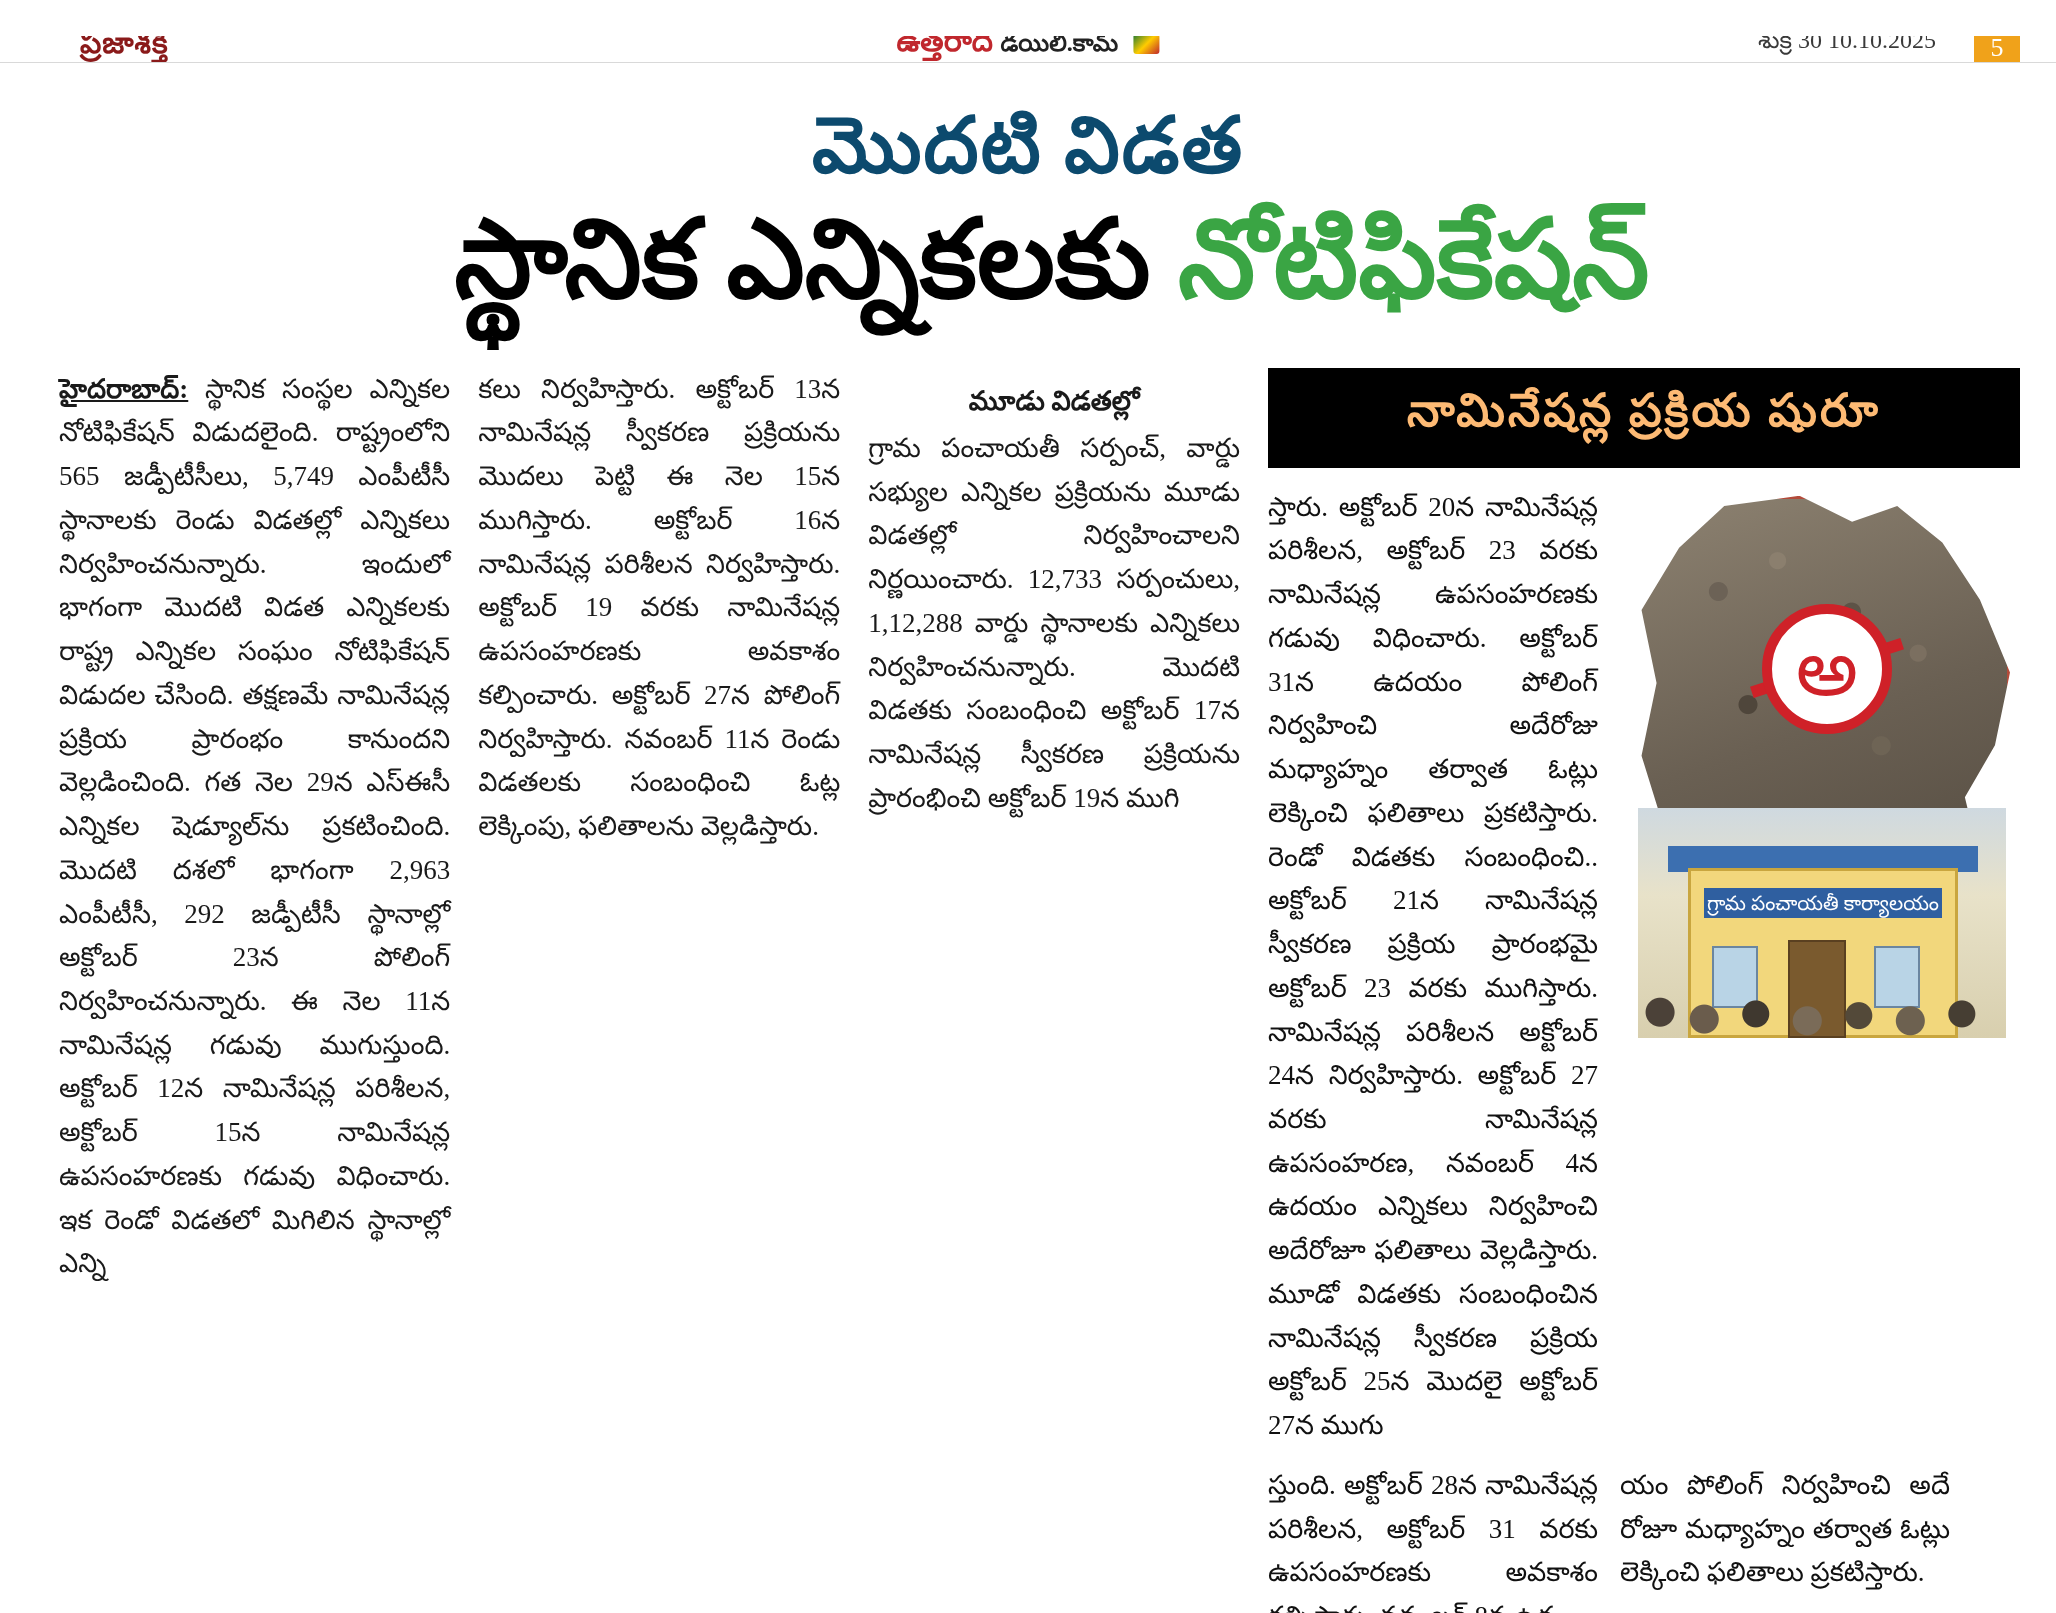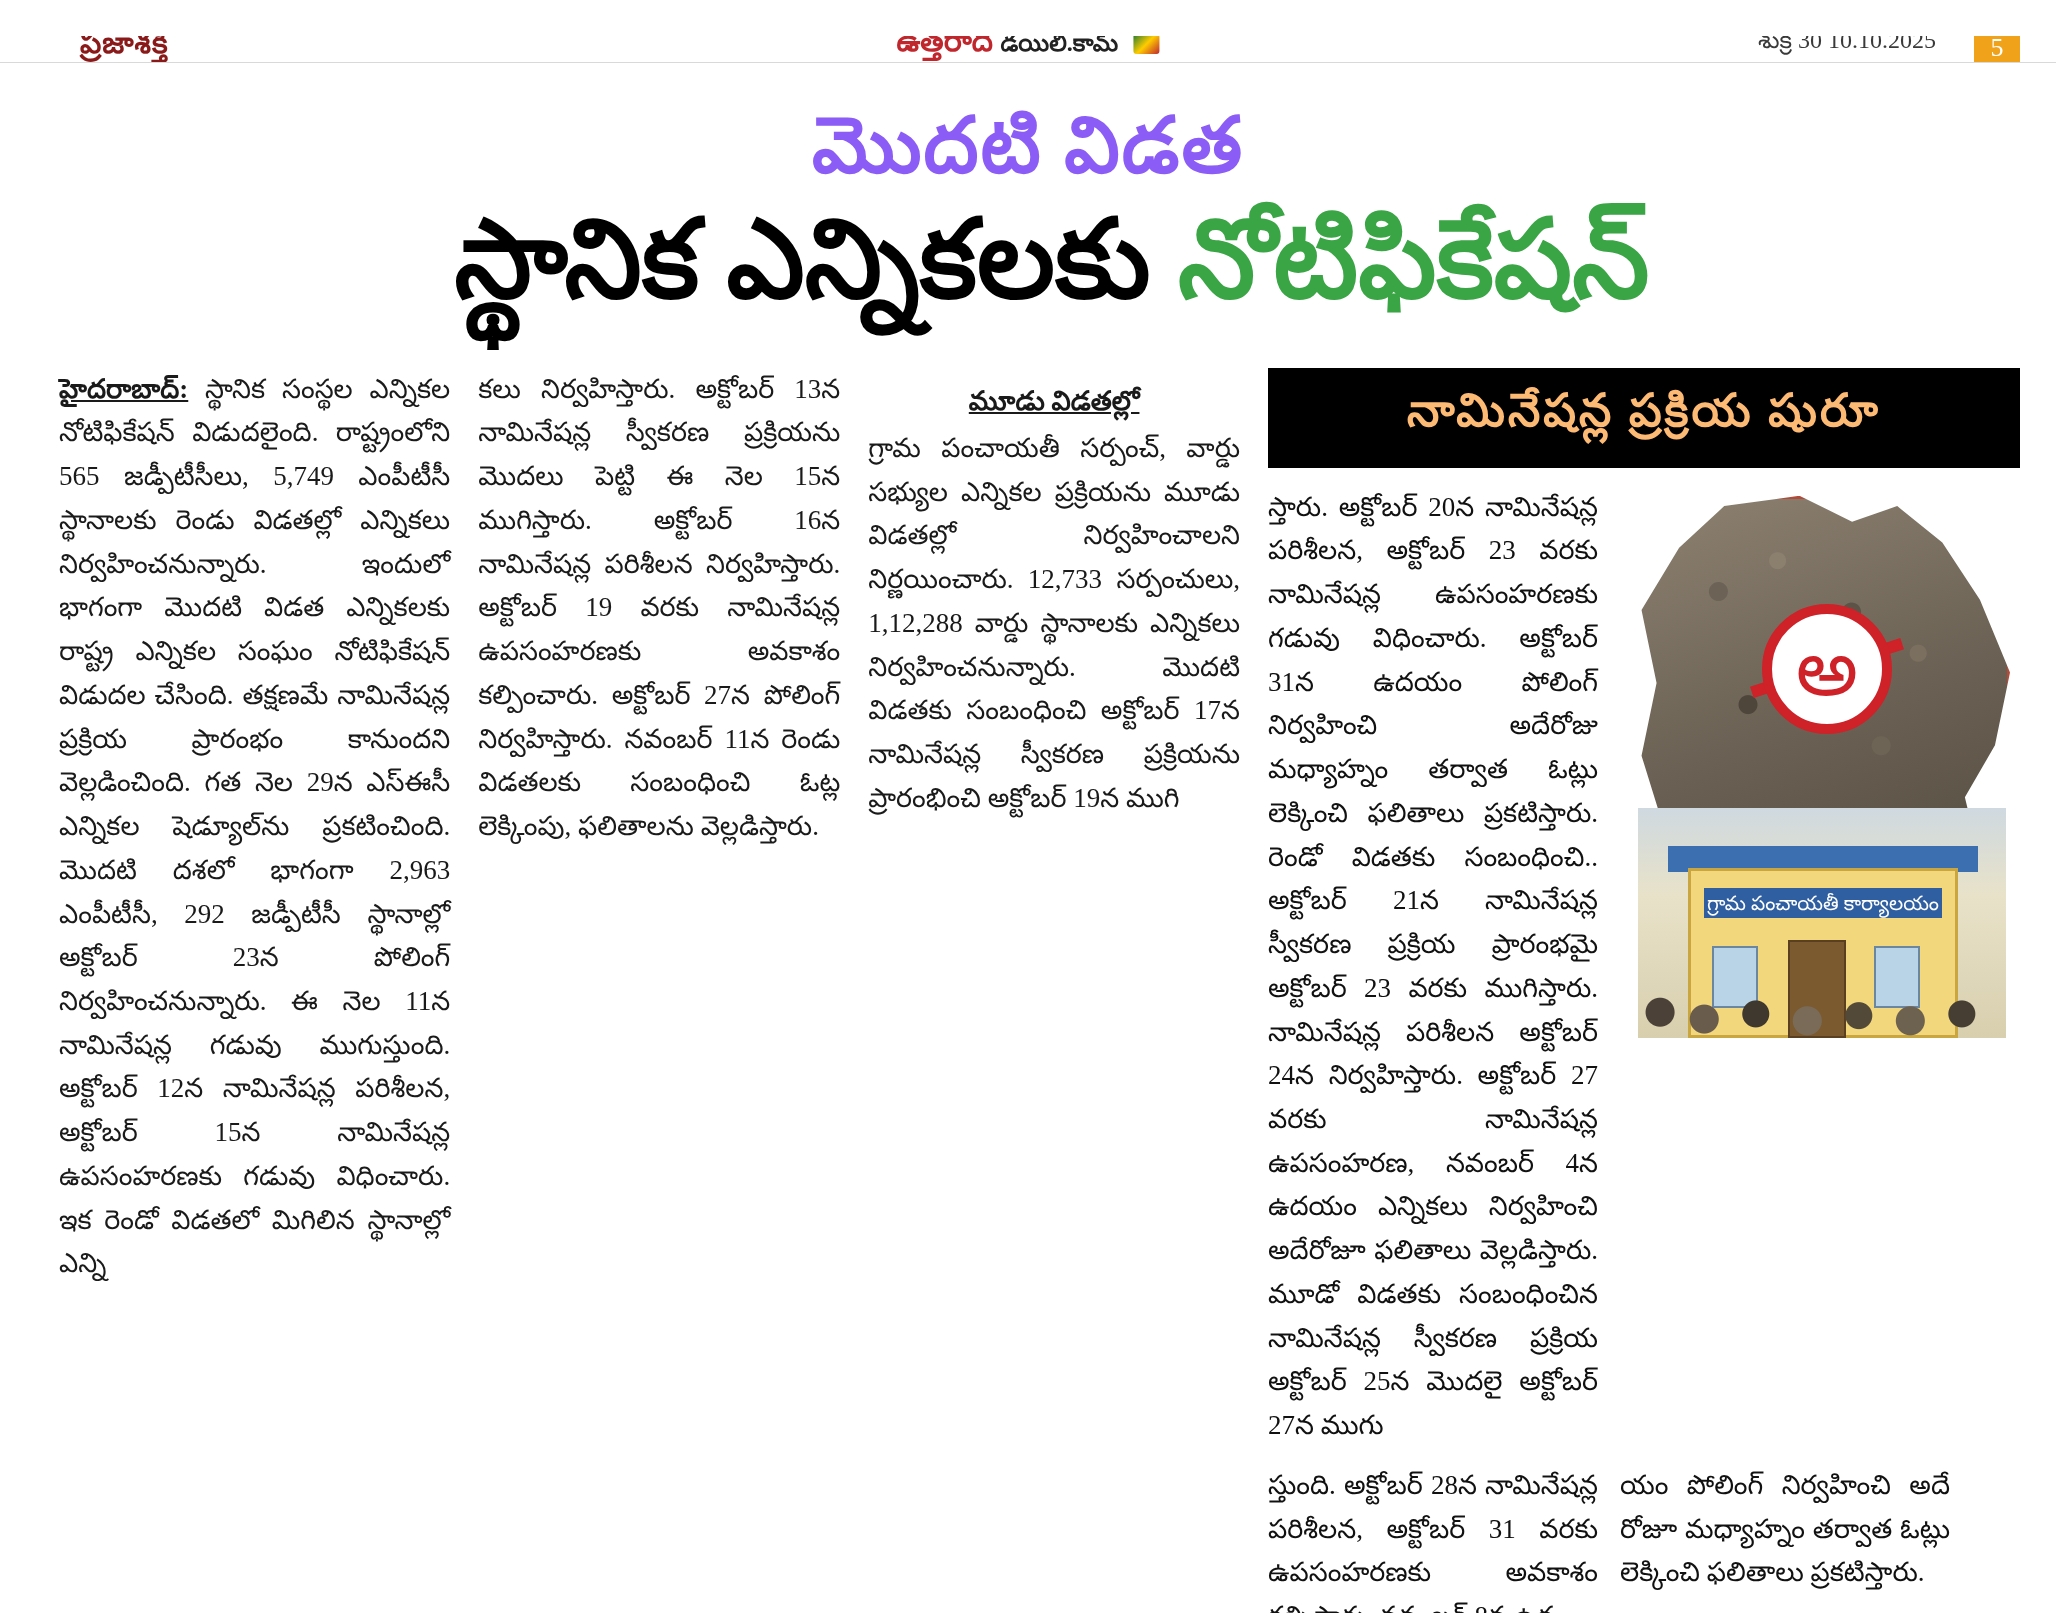--- a/index.html
+++ b/index.html
@@ -78,21 +78,21 @@
     text-align: center;
     line-height: 52px;
   }
 
   
   .kicker {
     text-align: center;
     font-family: "Liberation Serif", serif;
     font-weight: bold;
     font-size: 78px;
-    color: #8b5cf6;
+    color: #0c4a6e;
     letter-spacing: 2px;
     margin-top: 42px;
     line-height: 1.05;
   }
   .headline {
     text-align: center;
     font-family: "Liberation Serif", serif;
     font-weight: bold;
     font-size: 110px;
     color: #000;
@@ -129,21 +129,20 @@
     font-weight: bold;
     text-decoration: underline;
   }
   .subhead {
     font-family: "Liberation Serif", serif;
     font-weight: bold;
     font-size: 27px;
     text-align: center;
     line-height: 1.45;
     margin: 14px 0 6px 0;
-    text-decoration: underline;
   }
 
   
   .banner {
     background: #000;
     color: #fdba74;
     font-family: "Liberation Serif", serif;
     font-weight: bold;
     font-size: 46px;
     text-align: center;

